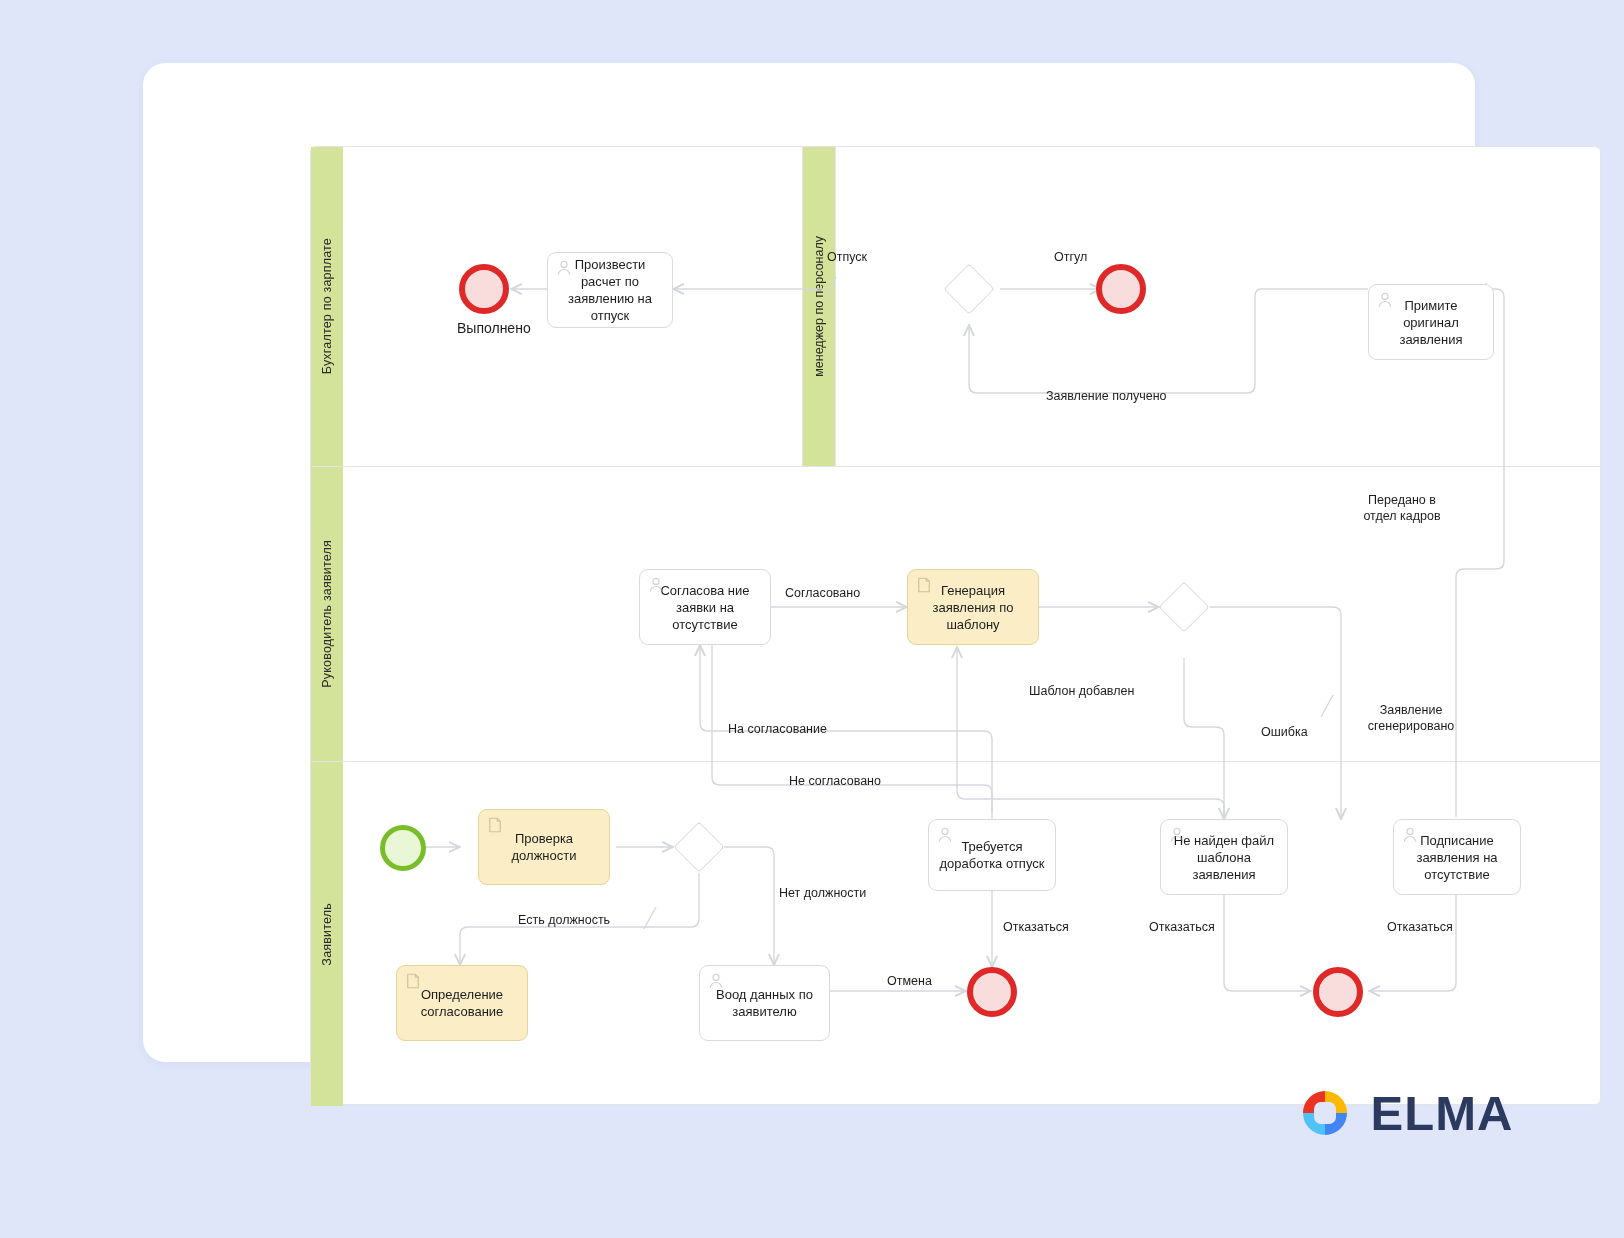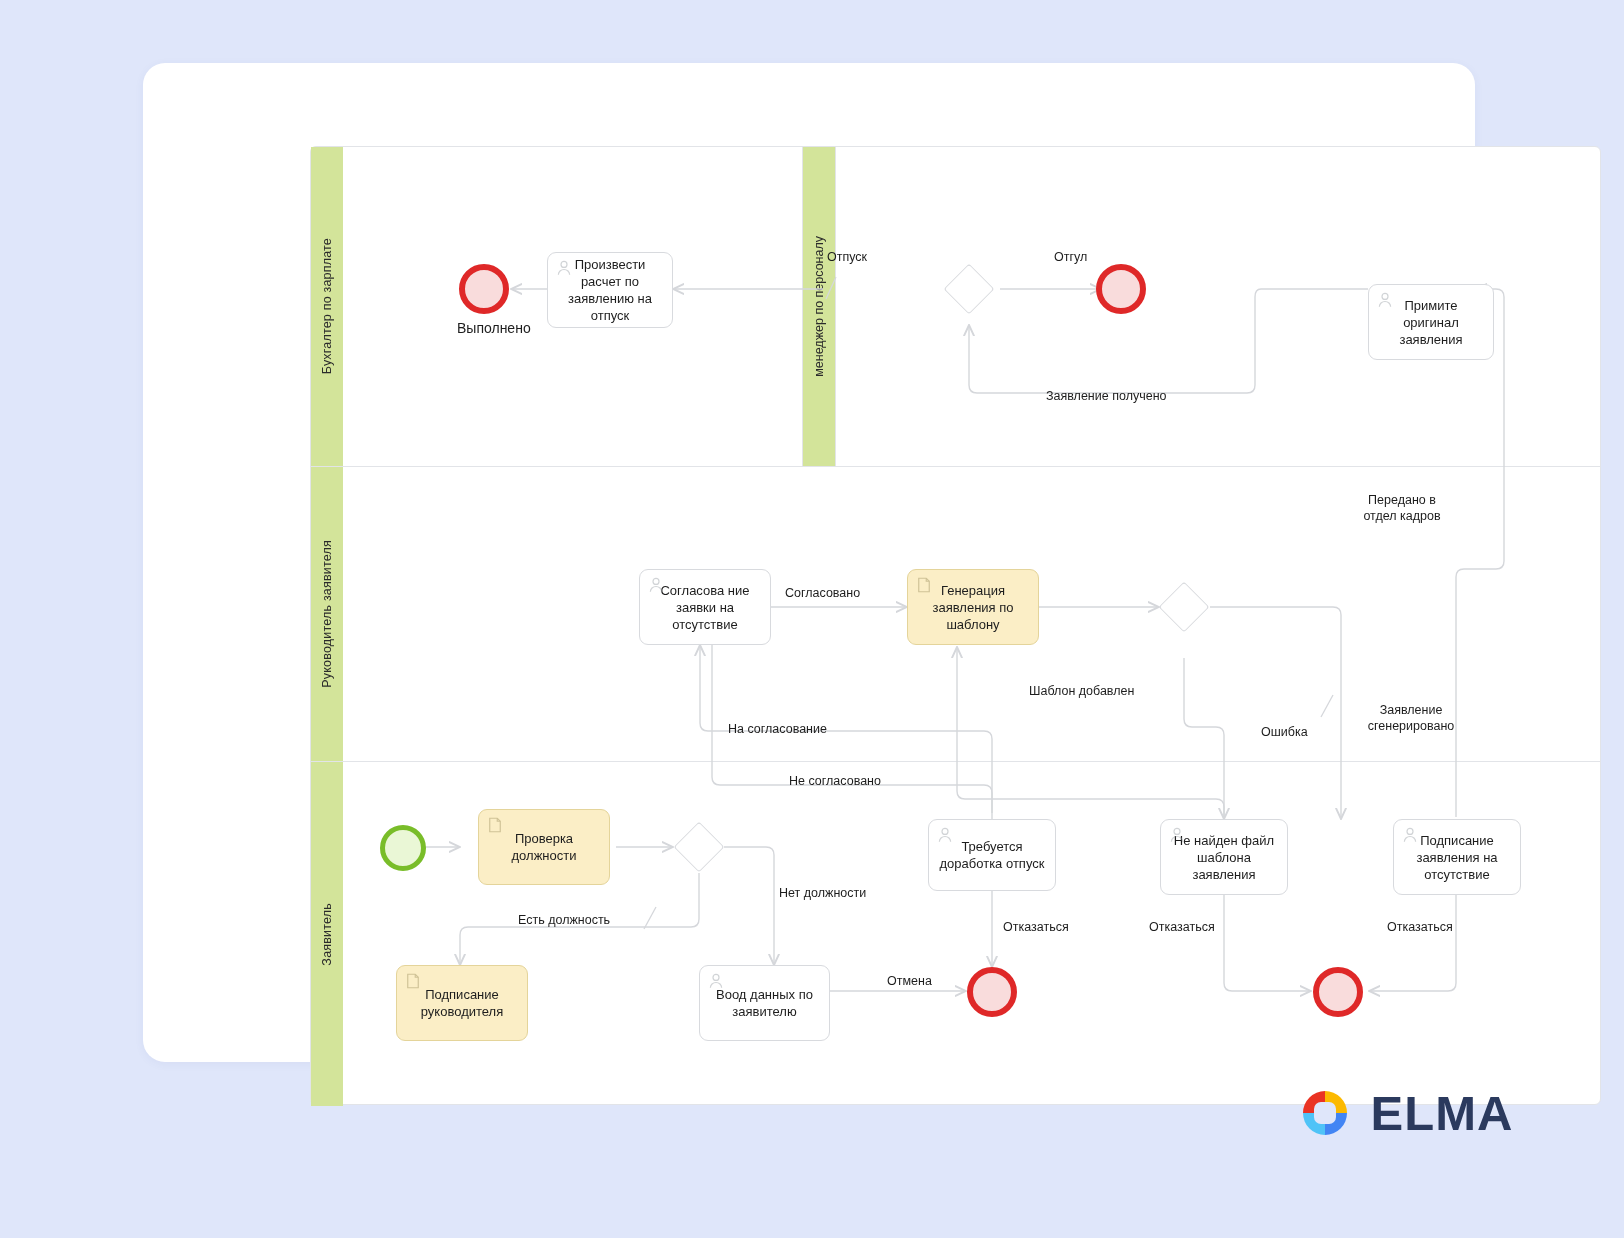--- a/index.html
+++ b/index.html
@@ -237,21 +237,21 @@
 
     <div class="elabel" style="left:468px;top:738px;">Нет должности</div>
 
     <div class="elabel" style="left:207px;top:765px;">Есть должность</div>
 
     <div class="task script" style="left:85px;top:818px;width:132px;height:76px;">
       <svg class="ticon" viewBox="0 0 24 24">
         <path d="M5 3 h10 l4 4 v14 H5 Z" fill="none" stroke="#9c8f5e" stroke-width="1.6"></path>
         <path d="M15 3 v4 h4" fill="none" stroke="#9c8f5e" stroke-width="1.6"></path>
       </svg>
-      <span class="tlabel">Подписание руководителя</span>
+      <span class="tlabel">Определение согласование</span>
     </div>
 
     <div class="task" style="left:388px;top:818px;width:131px;height:76px;">
       <svg class="ticon" viewBox="0 0 24 24">
         <circle cx="12" cy="7.2" r="4" fill="none" stroke="#9aa0a6" stroke-width="1.6"></circle>
         <path d="M4.5 21 a7.5 7 0 0 1 15 0" fill="none" stroke="#9aa0a6" stroke-width="1.6"></path>
       </svg>
       <span class="tlabel">Воод данных по заявителю</span>
     </div>
 

